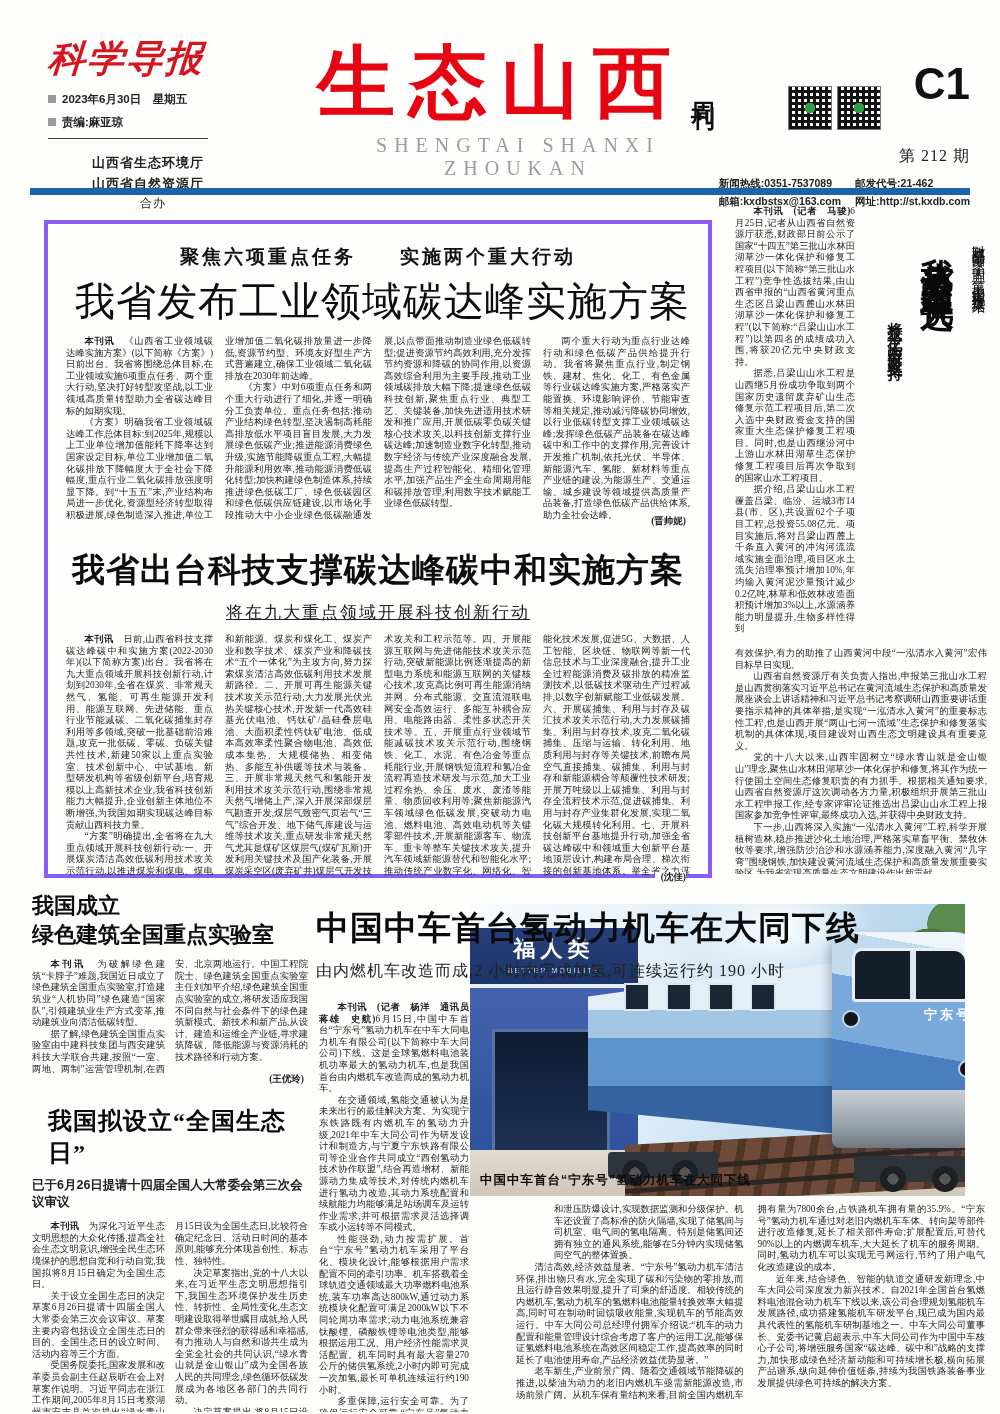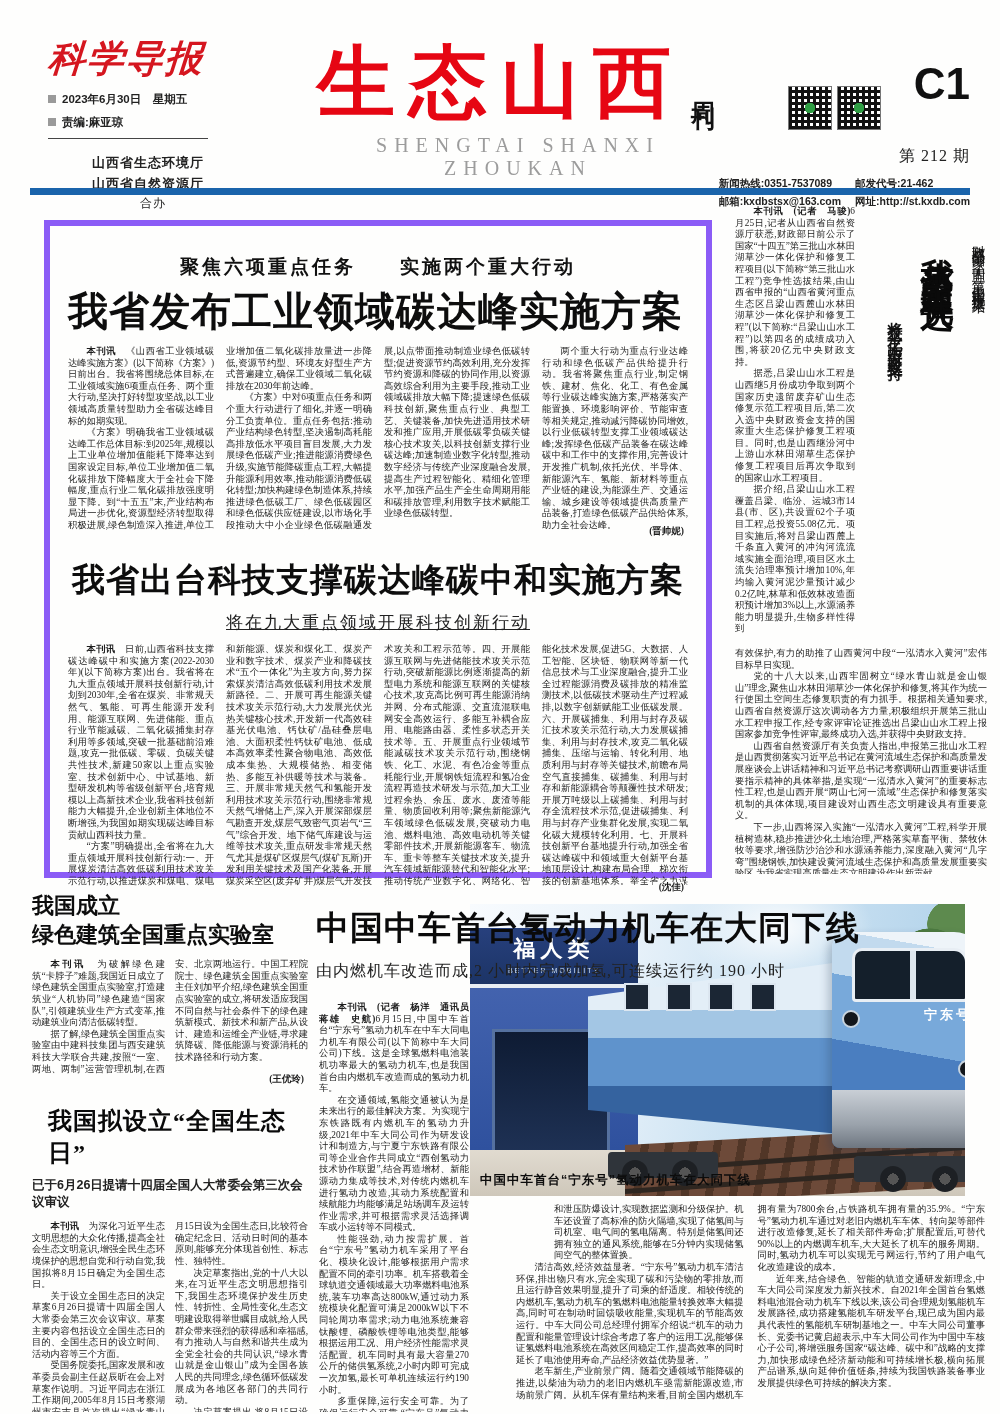--- a/index.html
+++ b/index.html
@@ -36,25 +36,25 @@
   .issue{text-align:right;font-size:16px;margin-top:16px;letter-spacing:1px;}
   .contact{margin-top:10px;display:grid;grid-template-columns:auto auto;gap:4px 14px;font-size:10.5px;
            justify-content:end;font-weight:600;}
   .blue-rule{position:absolute;left:30px;top:188px;right:30px;height:7px;background:#1a64ab;}
   
   .body-txt{font-size:9.3px;line-height:11.6px;text-align:justify;color:#1c1c1c;}
   .body-txt p{margin:0;text-indent:2em;}
   .lead-b{font-weight:bold;}
   .byline{position:absolute;right:4px;bottom:2px;font-weight:bold;background:#fefefd;padding-left:6px;font-size:9.5px;}
   
-  .cyan-box{position:absolute;left:44px;top:220px;width:668px;height:658px;border:6px solid #8b5cf6;
-            padding:28px 18px;box-sizing:border-box;background:#fefefd;}
+  .cyan-box{position:absolute;left:44px;top:220px;width:668px;height:658px;border:4px solid #8b5cf6;
+            padding:20px 18px;box-sizing:border-box;background:#fefefd;}
   .kicker1{text-align:center;font-size:19px;letter-spacing:3px;font-weight:600;color:#111;
            font-family:"Liberation Sans",sans-serif;}
-  .headline1{text-align:left;font-size:40px;font-weight:bold;color:#0d0d0d;letter-spacing:1px;margin-top:8px;
+  .headline1{text-align:right;font-size:40px;font-weight:normal;color:#0d0d0d;letter-spacing:1px;margin-top:8px;
              font-family:"Liberation Sans",sans-serif;line-height:1.15;}
   .body1{position:relative;margin-top:12px;height:194px;overflow:hidden;column-count:4;column-gap:12px;}
   .headline2{text-align:center;font-size:33px;font-weight:bold;color:#0d0d0d;margin-top:18px;letter-spacing:1px;}
   .subtitle2{text-align:center;font-size:17px;margin-top:8px;letter-spacing:2px;text-decoration:underline;}
   .body2{position:relative;margin-top:10px;height:252px;overflow:hidden;column-count:4;column-gap:12px;}
   
   .lvliang{position:absolute;left:735px;top:206px;width:252px;height:672px;}
   .ll-top{display:flex;height:436px;overflow:hidden;}
   .ll-narrow{width:120px;overflow:hidden;}
   .ll-vertical{flex:1;display:flex;justify-content:flex-end;gap:10px;padding-left:6px;}
@@ -201,22 +201,22 @@
         <p>据介绍,吕梁山山水工程覆盖吕梁、临汾、运城3市14县(市、区),共设置62个子项目工程,总投资55.08亿元。项目实施后,将对吕梁山西麓上千条直入黄河的冲沟河流流域实施全面治理,项目区水土流失治理率预计增加10%,年均输入黄河泥沙量预计减少0.2亿吨,林草和低效林改造面积预计增加3%以上,水源涵养能力明显提升,生物多样性得到</p>
       </div>
       <div class="ll-vertical">
         <div class="v-sub">将获二十亿元中央财政支持</div>
         <div class="v-head">我省吕梁山山水工程入选</div>
         <div class="v-kicker">财政部公示国家“十四五”第三批山水工程选拔结果</div>
       </div>
     </div>
     <div class="ll-wide body-txt">
       <p style="text-indent:0;">有效保护,有力的助推了山西黄河中段“一泓清水入黄河”宏伟目标早日实现。</p>
+      <p>山西省自然资源厅有关负责人指出,申报第三批山水工程是山西贯彻落实习近平总书记在黄河流域生态保护和高质量发展座谈会上讲话精神和习近平总书记考察调研山西重要讲话重要指示精神的具体举措,是实现“一泓清水入黄河”的重要标志性工程,也是山西开展“两山七河一流域”生态保护和修复落实机制的具体体现,项目建设对山西生态文明建设具有重要意义。</p>
       <p>党的十八大以来,山西牢固树立“绿水青山就是金山银山”理念,聚焦山水林田湖草沙一体化保护和修复,将其作为统一行使国土空间生态修复职责的有力抓手。根据相关通知要求,山西省自然资源厅这次调动各方力量,积极组织开展第三批山水工程申报工作,经专家评审论证推选出吕梁山山水工程上报国家参加竞争性评审,最终成功入选,并获得中央财政支持。</p>
-      <p>山西省自然资源厅有关负责人指出,申报第三批山水工程是山西贯彻落实习近平总书记在黄河流域生态保护和高质量发展座谈会上讲话精神和习近平总书记考察调研山西重要讲话重要指示精神的具体举措,是实现“一泓清水入黄河”的重要标志性工程,也是山西开展“两山七河一流域”生态保护和修复落实机制的具体体现,项目建设对山西生态文明建设具有重要意义。</p>
       <p>下一步,山西将深入实施“一泓清水入黄河”工程,科学开展植树造林,稳步推进沙化土地治理,严格落实草畜平衡、禁牧休牧等要求,增强防沙治沙和水源涵养能力,深度融入黄河“几字弯”围绕钢铁,加快建设黄河流域生态保护和高质量发展重要实验区,为我省实现高质量生态文明建设作出新贡献。</p>
     </div>
   </aside>
 
   <section class="bl-col">
     <article>
       <div class="bl-head-a">
         <div>我国成立</div>
         <div>绿色建筑全国重点实验室</div>
       </div>

